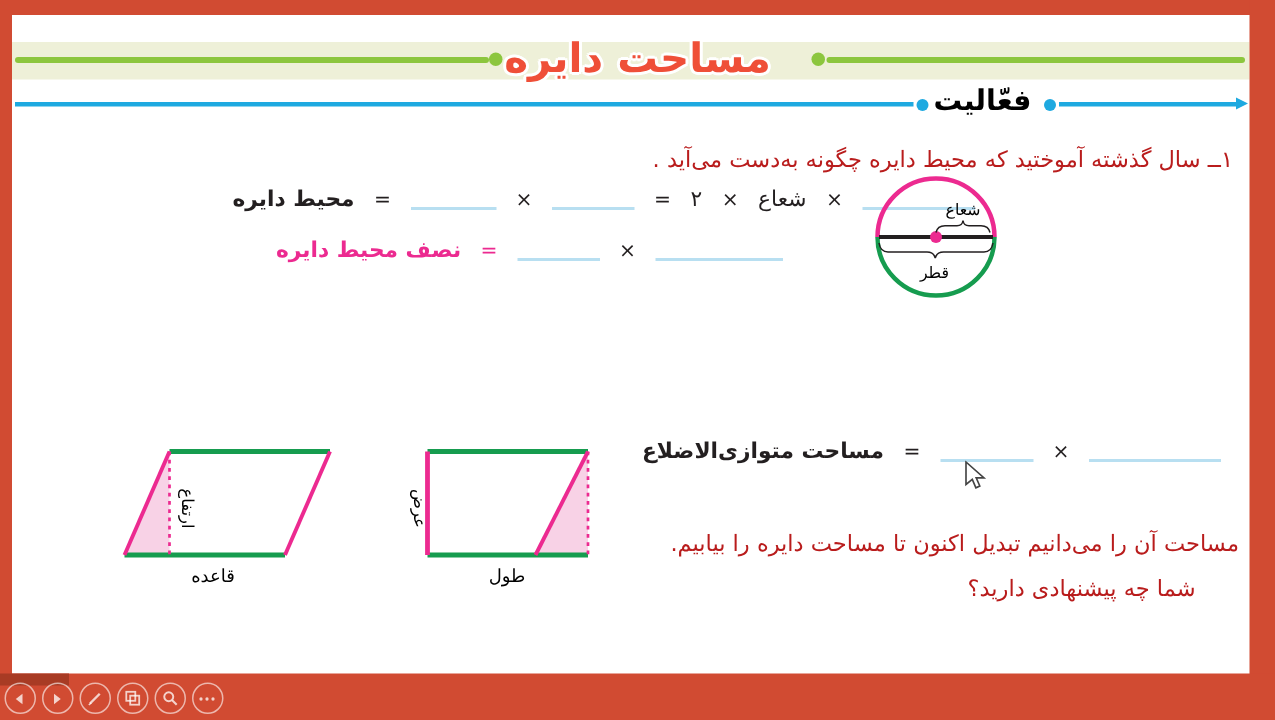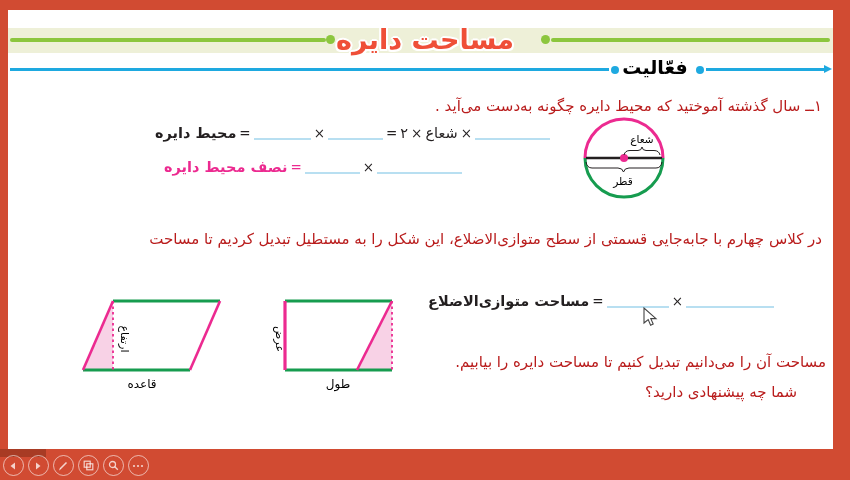--- a/index.html
+++ b/index.html
@@ -35,21 +35,21 @@
     border-left:8px solid #1ea9e0;border-top:4.5px solid transparent;border-bottom:4.5px solid transparent;}
   .activity-heading{
     position:absolute;left:620px;top:56px;width:70px;text-align:center;
     font-size:19px;font-weight:bold;color:#000000;direction:rtl;white-space:nowrap;
   }
 
   
   .fa-line{position:absolute;direction:rtl;white-space:nowrap;font-size:15px;color:#b91c1c;}
 
   
-  .formula{position:absolute;display:flex;direction:ltr;align-items:center;gap:3px;
+  .formula{position:absolute;display:flex;direction:ltr;align-items:center;gap:13px;
            font-size:14.5px;height:18px;color:#231f20;}
   .formula .lbl{font-weight:bold;direction:rtl;white-space:nowrap;}
   .formula .sym{font-size:13.5px;}
   .formula .fa{direction:rtl;white-space:nowrap;}
   .blank{display:inline-block;height:12px;border-bottom:2px solid #b8dff1;}
   .pink{color:#ec2a90;}
 
   
   .diagram{position:absolute;}
   svg text{font-family:"DejaVu Sans",sans-serif;}
@@ -95,50 +95,49 @@
     <span class="sym">×</span>
     <span class="blank" style="width:55px;"></span>
     <span class="sym">=</span>
     <span class="fa">۲</span>
     <span class="sym">×</span>
     <span class="fa">شعاع</span>
     <span class="sym">×</span>
     <span class="blank" style="width:75px;"></span>
   </div>
 
-  <div class="formula" style="left:164px;top:158px;">
+  <div class="formula" style="left:184px;top:158px;">
     <span class="lbl pink">نصف محیط دایره</span>
     <span class="sym pink">=</span>
     <span class="blank" style="width:55px;"></span>
     <span class="sym">×</span>
     <span class="blank" style="width:85px;"></span>
   </div>
 
   <svg class="diagram" style="left:576px;top:112px;" width="100" height="95" viewBox="0 0 100 95">
     <path d="M 9 46 A 39 39 0 0 1 87 46" fill="none" stroke="#ec2a90" stroke-width="3"></path>
     <path d="M 9 46 A 39 39 0 0 0 87 46" fill="none" stroke="#169c4f" stroke-width="3"></path>
     <line x1="10" y1="46" x2="86" y2="46" stroke="#231f20" stroke-width="2.6"></line>
     <circle cx="48" cy="46" r="4" fill="#ec2a90"></circle>
     <path d="M48 43 Q49 38.5 54 38.5 L62 38.5 Q65.5 38.5 66 35 Q66.5 38.5 70 38.5 L78 38.5 Q83 38.5 84 43" fill="none" stroke="#231f20" stroke-width="1"></path>
     <text x="66" y="31" text-anchor="middle" font-size="10.5" direction="rtl">شعاع</text>
     <path d="M10 50 Q11 56 16 56 L42 56 Q46.5 56 47.5 60 Q48.5 56 53 56 L80 56 Q85 56 86 50" fill="none" stroke="#231f20" stroke-width="1"></path>
     <text x="47" y="73" text-anchor="middle" font-size="10.5" direction="rtl">قطر</text>
   </svg>
 
-  <div class="fa-line" style="right:28px;top:230px;">در کلاس چهارم با جابه‌جایی قسمتی از سطح متوازی‌الاضلاع، این شکل را به مستطیل تبدیل کردیم تا مساحت</div>
 
   <div class="formula" style="left:428px;top:292px;">
     <span class="lbl">مساحت متوازی‌الاضلاع</span>
     <span class="sym">=</span>
     <span class="blank" style="width:62px;"></span>
     <span class="sym">×</span>
     <span class="blank" style="width:88px;"></span>
   </div>
 
-  <div class="fa-line" style="right:24px;top:353px;">مساحت آن را می‌دانیم تبدیل کنیم تا مساحت دایره را بیابیم.</div>
+  <div class="fa-line" style="right:24px;top:353px;">مساحت آن را می‌دانیم تبدیل اکنون تا مساحت دایره را بیابیم.</div>
   <div class="fa-line" style="left:645px;top:383px;">شما چه پیشنهادی دارید؟</div>
 
   <svg class="diagram" style="left:70px;top:292px;" width="170" height="105" viewBox="0 0 170 105">
     <polygon points="43,9 13,78 43,78" fill="#f8d2e6"></polygon>
     <line x1="43" y1="9" x2="150" y2="9" stroke="#169c4f" stroke-width="3.2"></line>
     <line x1="13" y1="78" x2="120" y2="78" stroke="#169c4f" stroke-width="3.2"></line>
     <line x1="43" y1="9" x2="13" y2="78" stroke="#ec2a90" stroke-width="2.6"></line>
     <line x1="150" y1="9" x2="120" y2="78" stroke="#ec2a90" stroke-width="2.6"></line>
     <line x1="43" y1="9" x2="43" y2="78" stroke="#ec2a90" stroke-width="1.8" stroke-dasharray="2.5,3"></line>
     <text x="51" y="47" text-anchor="middle" font-size="11" direction="rtl" transform="rotate(90 51 47)">ارتفاع</text>

